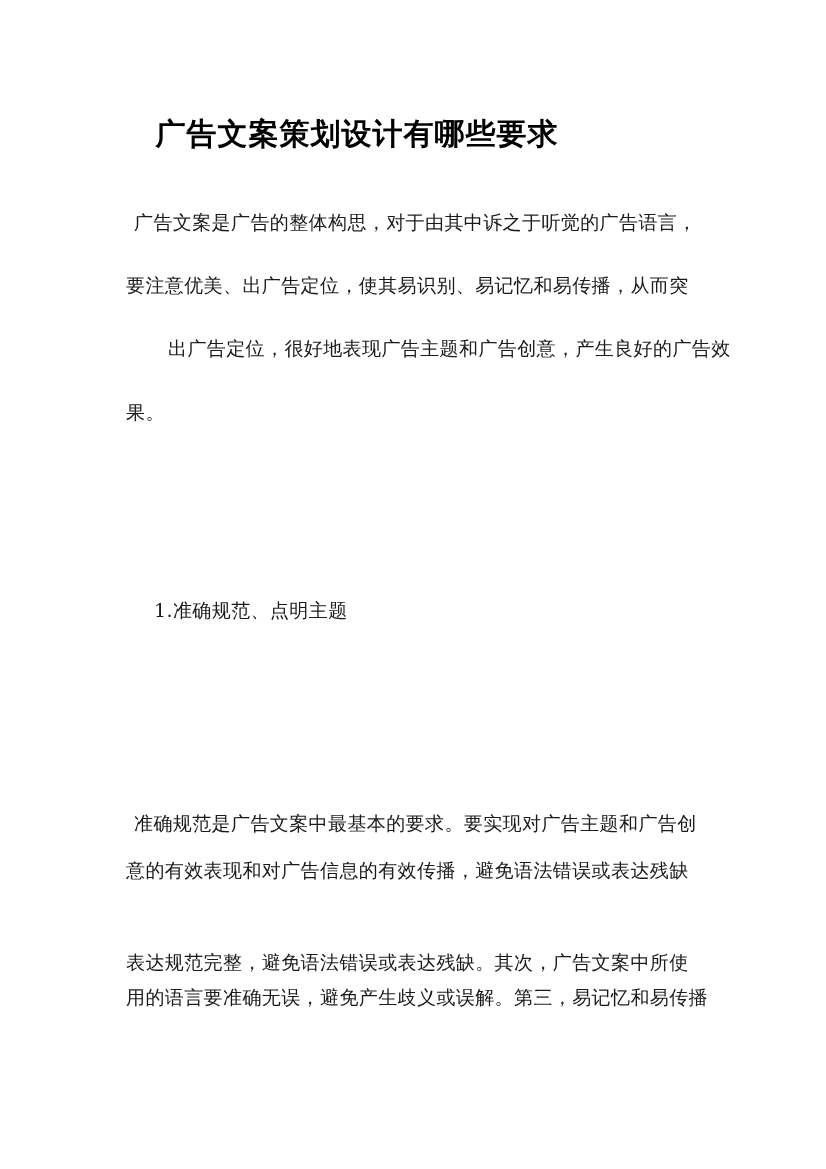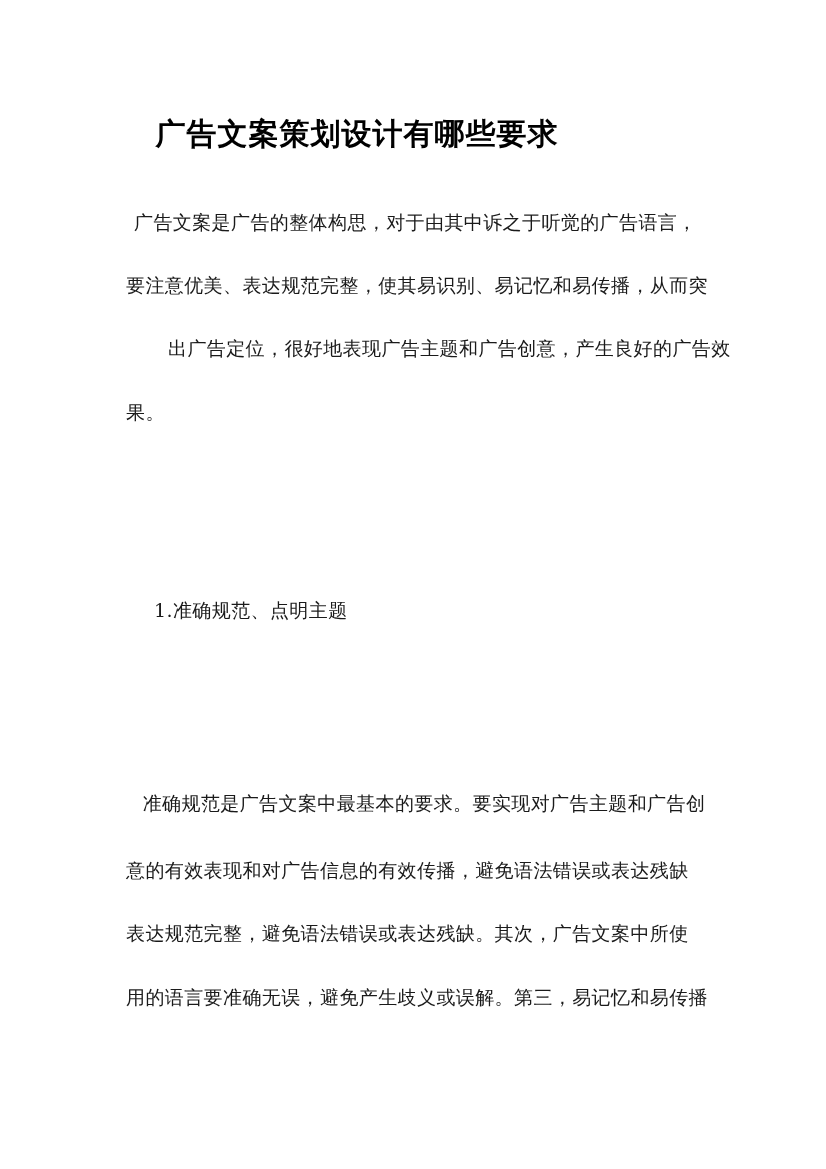--- a/index.html
+++ b/index.html
@@ -49,26 +49,26 @@
     .indent { left: 134px; }
   </style>
 </head>
 <body>
 
 <div class="page">
   <h1 class="title">广告文案策划设计有哪些要求</h1>
 
   <div>
     <div class="line indent" style="top:209px;">广告文案是广告的整体构思，对于由其中诉之于听觉的广告语言，</div>
-    <div class="line" style="top:272px;">要注意优美、表达规范完整，使其易识别、易记忆和易传播，从而突</div>
+    <div class="line" style="top:272px;">要注意优美、出广告定位，使其易识别、易记忆和易传播，从而突</div>
     <div class="line" style="top:335px;margin-left:42px;">出广告定位，很好地表现广告主题和广告创意，产生良好的广告效</div>
     <div class="line" style="top:399px;">果。</div>
   </div>
 
   <div class="line indent" style="top:597px;margin-left:20px;">1.准确规范、点明主题</div>
 
   <div>
-    <div class="line indent" style="top:790px;text-align:center;">准确规范是广告文案中最基本的要求。要实现对广告主题和广告创</div>
+    <div class="line indent" style="top:810px;">准确规范是广告文案中最基本的要求。要实现对广告主题和广告创</div>
     <div class="line" style="top:857px;">意的有效表现和对广告信息的有效传播，避免语法错误或表达残缺</div>
-    <div class="line" style="top:921px;font-family:Liberation Serif, serif;">表达规范完整，避免语法错误或表达残缺。其次，广告文案中所使</div>
+    <div class="line" style="top:949px;">表达规范完整，避免语法错误或表达残缺。其次，广告文案中所使</div>
     <div class="line" style="top:984px;">用的语言要准确无误，避免产生歧义或误解。第三，易记忆和易传播</div>
   </div>
 </div>
 
 </body></html>

